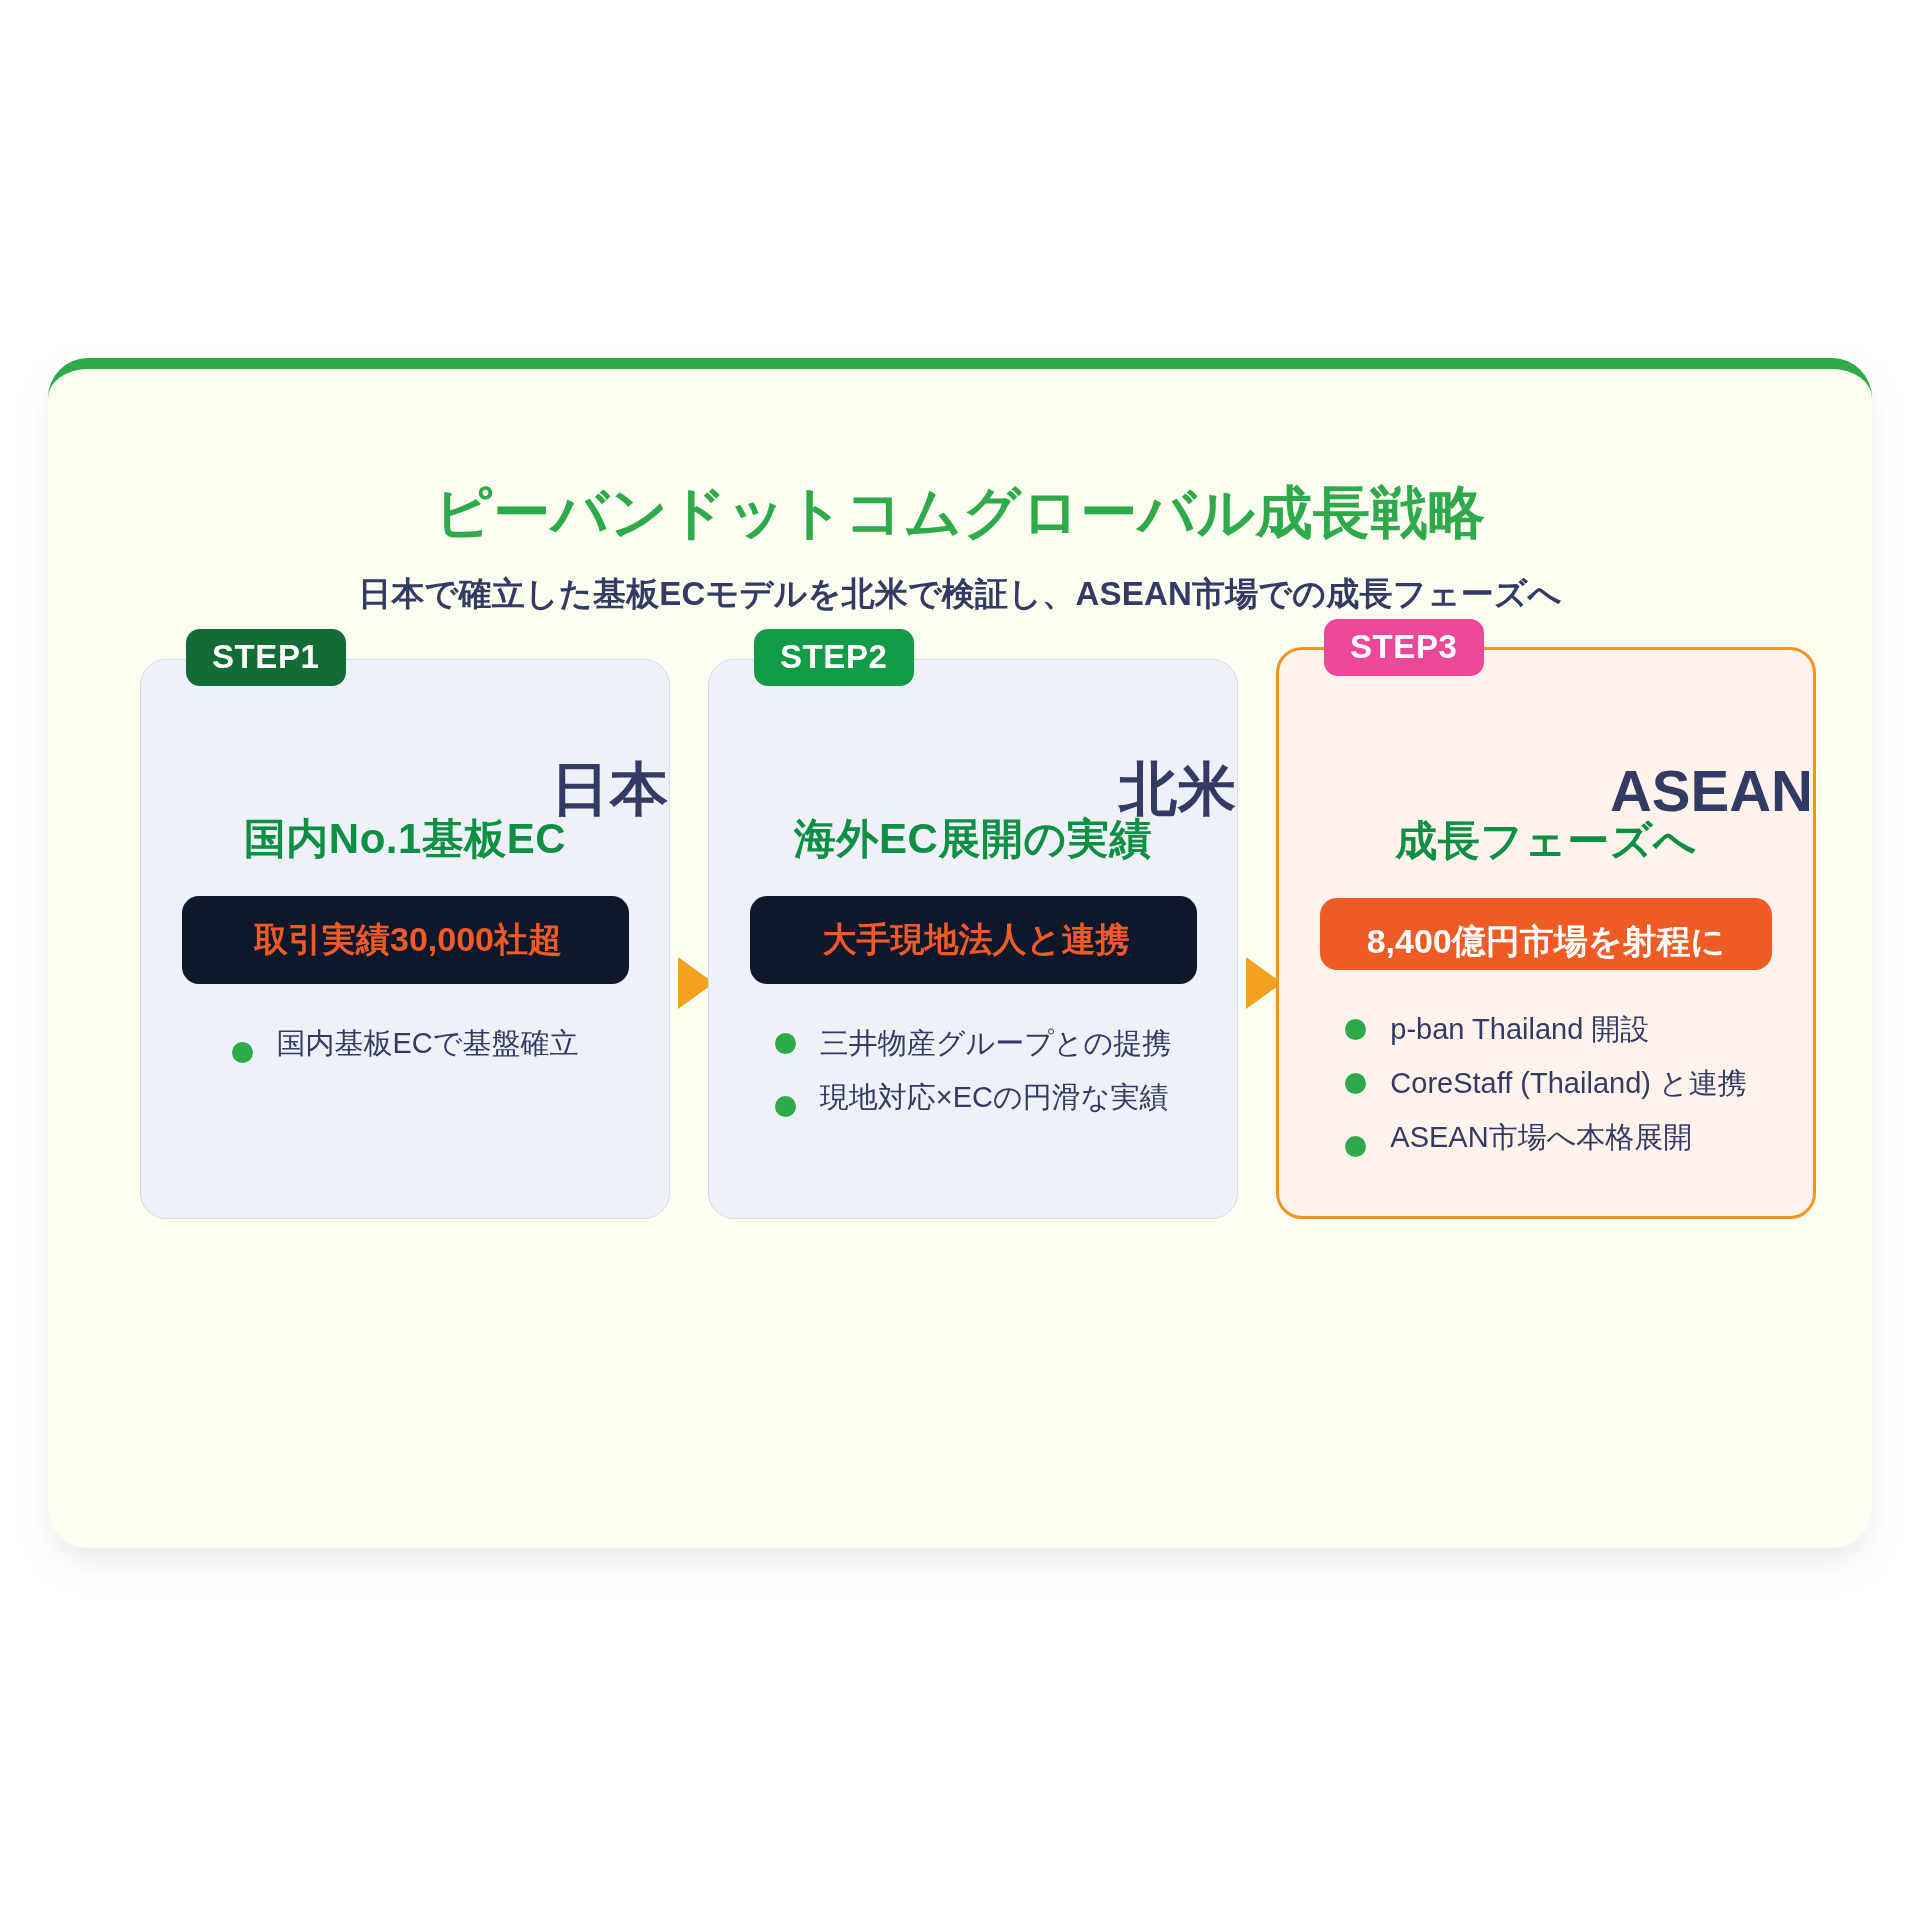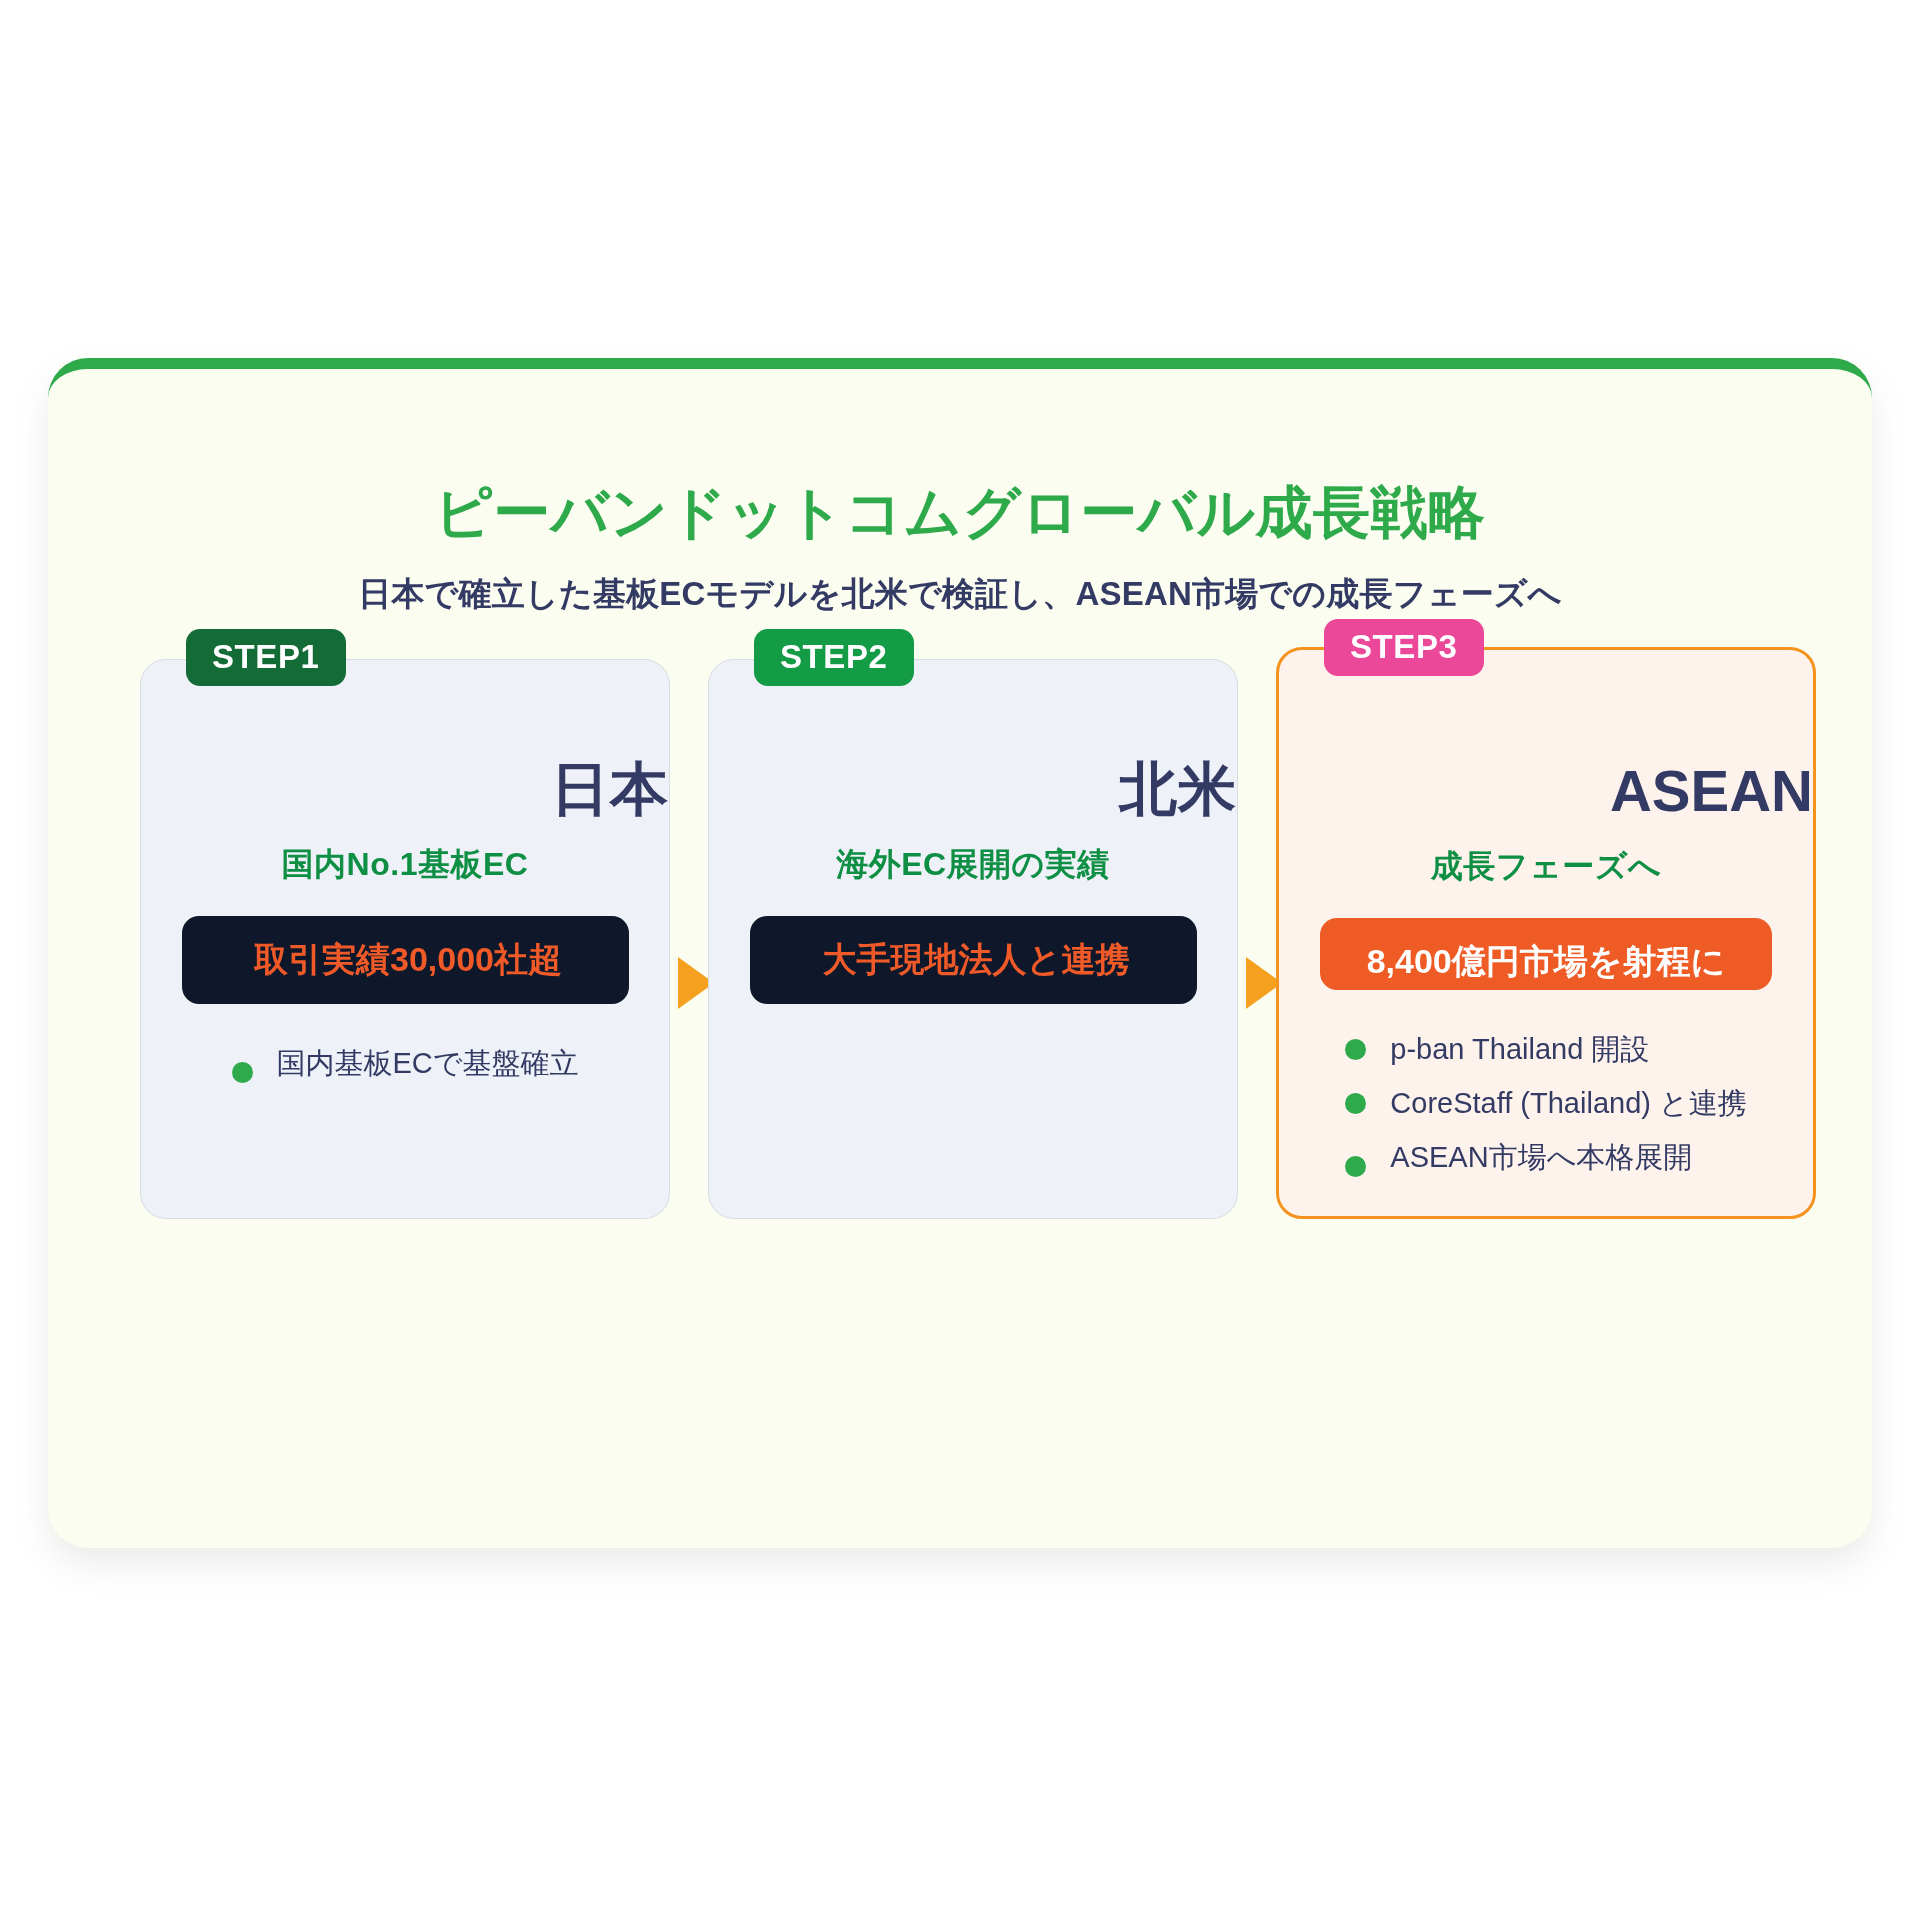--- a/index.html
+++ b/index.html
@@ -118,22 +118,21 @@
     font-weight: 700;
     color: #333a63;
     letter-spacing: 1px;
     line-height: 1;
     margin-top: 100px;
     text-align: right;
   }
   #card3 .region { margin-top: 112px; letter-spacing: 0px; }
 
   .tagline {
-    margin-top: 30px;
-    font-size: 32px;
+    font-size: 42px;
     font-weight: 700;
     color: #0e8f44;
     letter-spacing: 0.5px;
     line-height: 1;
   }
 
   .pill {
     margin: 36px auto 0 auto;
     border-radius: 17px;
     font-size: 34px;
@@ -228,20 +227,32 @@
       </div>
 
       <div class="arrow" id="arrow1"></div>
 
       <div class="card blue" id="card2">
         <div class="badge green">STEP2</div>
         <div class="card-body">
           <div class="region">北米</div>
           <div class="tagline">海外EC展開の実績</div>
           <div class="pill white">大手現地法人と連携</div>
+          <div class="bullets-wrap">
+            <ul class="bullets">
+              <li>
+                <span class="dot"></span>
+                <span>三井物産グループとの提携</span>
+              </li>
+              <li>
+                <span class="dot"></span>
+                <span>現地対応×ECの円滑な実績</span>
+              </li>
+            </ul>
+          </div>
         </div>
       </div>
 
       <div class="arrow" id="arrow2"></div>
 
       <div class="card orange" id="card3">
         <div class="badge orange">STEP3</div>
         <div class="card-body">
           <div class="region">ASEAN</div>
           <div class="tagline">成長フェーズへ</div>

